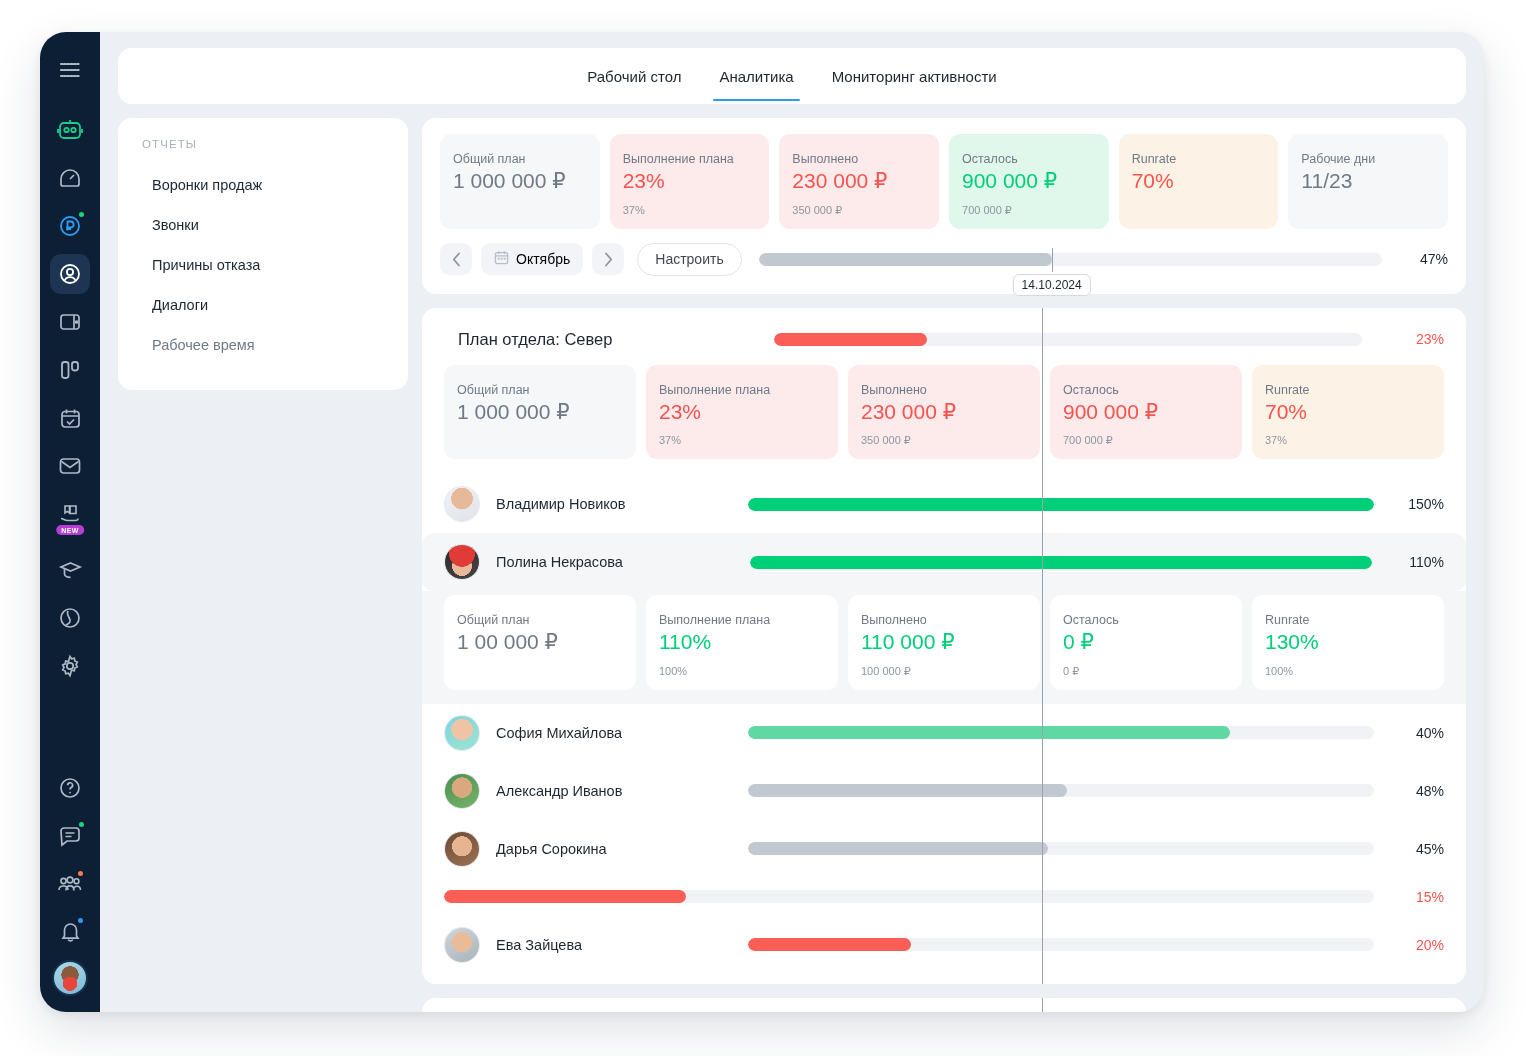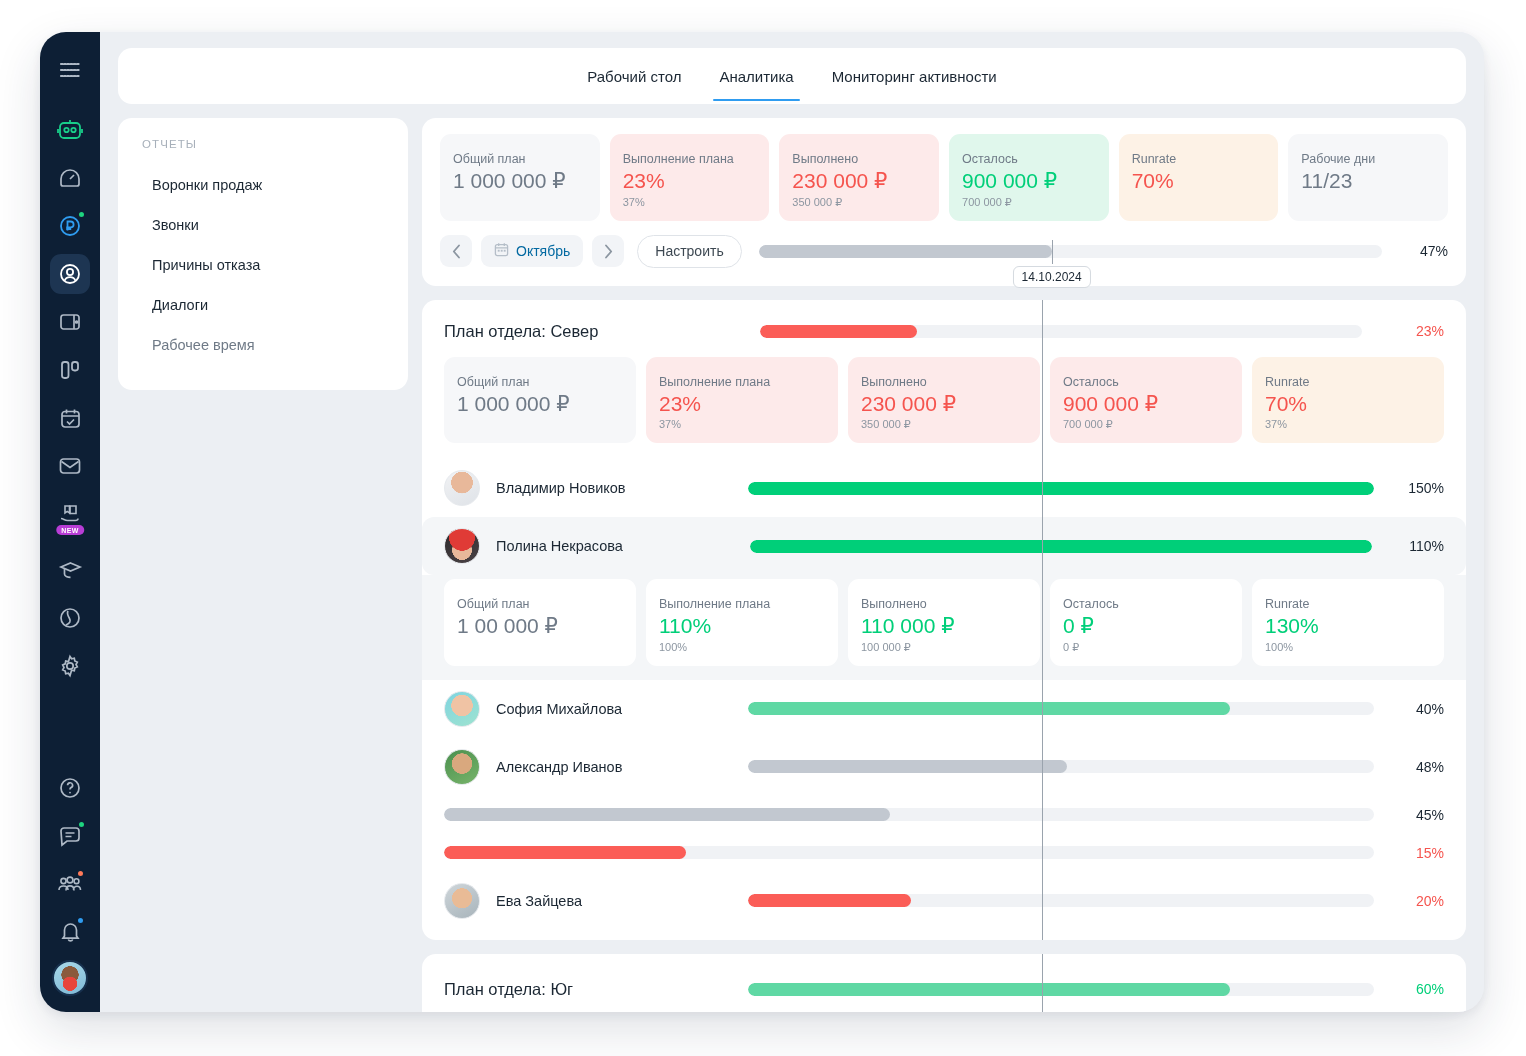--- a/index.html
+++ b/index.html
@@ -135,41 +135,41 @@
   
   .kpi-row { display: flex; gap: 10px; padding: 16px 18px 0 18px; }
   .kpi {
     flex: 1 1 0; min-width: 0;
     border-radius: 11px;
     padding: 11px 13px 12px 13px;
     background: #f6f7f9;
   }
   .kpi .k-label { font-size: 12.5px; color: #6f7a87; margin-bottom: 3px; white-space: nowrap; overflow: hidden; text-overflow: ellipsis; margin-top: 7px; }
   .kpi .k-value { font-size: 21px; color: #6f7a87; line-height: 1.12; white-space: nowrap; }
-  .kpi .k-sub   { font-size: 11px; color: #8c96a1; margin-top: 3px; }
+  .kpi .k-sub   { font-size: 11px; color: #8c96a1; margin-top: 11px; }
   .kpi.red   { background: #fdeaea; }
   .kpi.red   .k-value { color: #f5544e; }
   .kpi.green { background: #e0f7ec; }
   .kpi.green .k-value { color: #00cf79; }
   .kpi.cream { background: #fdf2e6; }
   .kpi.cream .k-value { color: #f5544e; }
   .kpi.plain .k-value { color: #6f7a87; }
 
   
   .period-row { display: flex; align-items: center; gap: 9px; padding: 14px 18px 18px 18px; }
   .pbtn {
     height: 32px; min-width: 32px; border-radius: 9px; background: #f2f4f7;
     display: flex; align-items: center; justify-content: center;
     color: #8c96a1; cursor: pointer; border: none;
     font-family: inherit;
   }
   .pmonth {
     height: 32px; border-radius: 9px; background: #f2f4f7;
     display: flex; align-items: center; gap: 7px;
-    padding: 0 13px; color: #0369a1; font-size: 14px; cursor: pointer;
+    padding: 0 13px; color: #000000; font-size: 14px; cursor: pointer;
   }
   .setup-btn {
     height: 33px; border-radius: 17px; border: 1.3px solid #dfe3e8;
     background: #fff; color: #3d4852; font-size: 14px;
     padding: 0 17px; cursor: pointer; margin-left: 4px;
     font-family: inherit;
   }
 
   
   .bar-wrap { position: relative; flex: 1 1 auto; min-width: 0; height: 14px; display: flex; align-items: center; }
@@ -192,21 +192,21 @@
     background: #fff; border: 1.2px solid #d5dae0; border-radius: 6px;
     font-size: 12px; color: #1b2733; padding: 3px 8px; white-space: nowrap; z-index: 3;
   }
 
   
   .period-slider { position: relative; flex: 1 1 auto; display: flex; align-items: center; gap: 12px; margin-left: 8px; }
 
   
   .dept-head {
     display: flex; align-items: center; gap: 28px;
-    padding: 22px 22px 16px 22px;
+    padding: 22px 22px 16px 36px;
   }
   .dept-title { font-size: 16.5px; color: #1b2733; width: 288px; flex: 0 0 288px; }
   .dept-kpis { display: flex; gap: 10px; padding: 0 22px 16px 22px; }
 
   
   .mrow {
     display: flex; align-items: center; gap: 16px;
     padding: 11px 22px; position: relative;
   }
   .mrow.selected { background: #f4f6f8; border-radius: 12px; gap: 18px; }
@@ -587,20 +587,24 @@
               </div>
               <div class="bar-wrap">
                 <div class="bar-track">
                   <div class="bar-fill f-gray" style="width: 51%;"></div>
                 </div>
               </div>
               <div class="bar-pct">48%</div>
             </div>
 
             <div class="mrow">
+              <div class="m-ident">
+                <div class="avatar av5"></div>
+                <div class="m-name">Дарья Сорокина</div>
+              </div>
               <div class="bar-wrap">
                 <div class="bar-track">
                   <div class="bar-fill f-gray" style="width: 48%;"></div>
                 </div>
               </div>
               <div class="bar-pct">45%</div>
             </div>
 
             <div class="mrow">
               <div class="bar-wrap">

